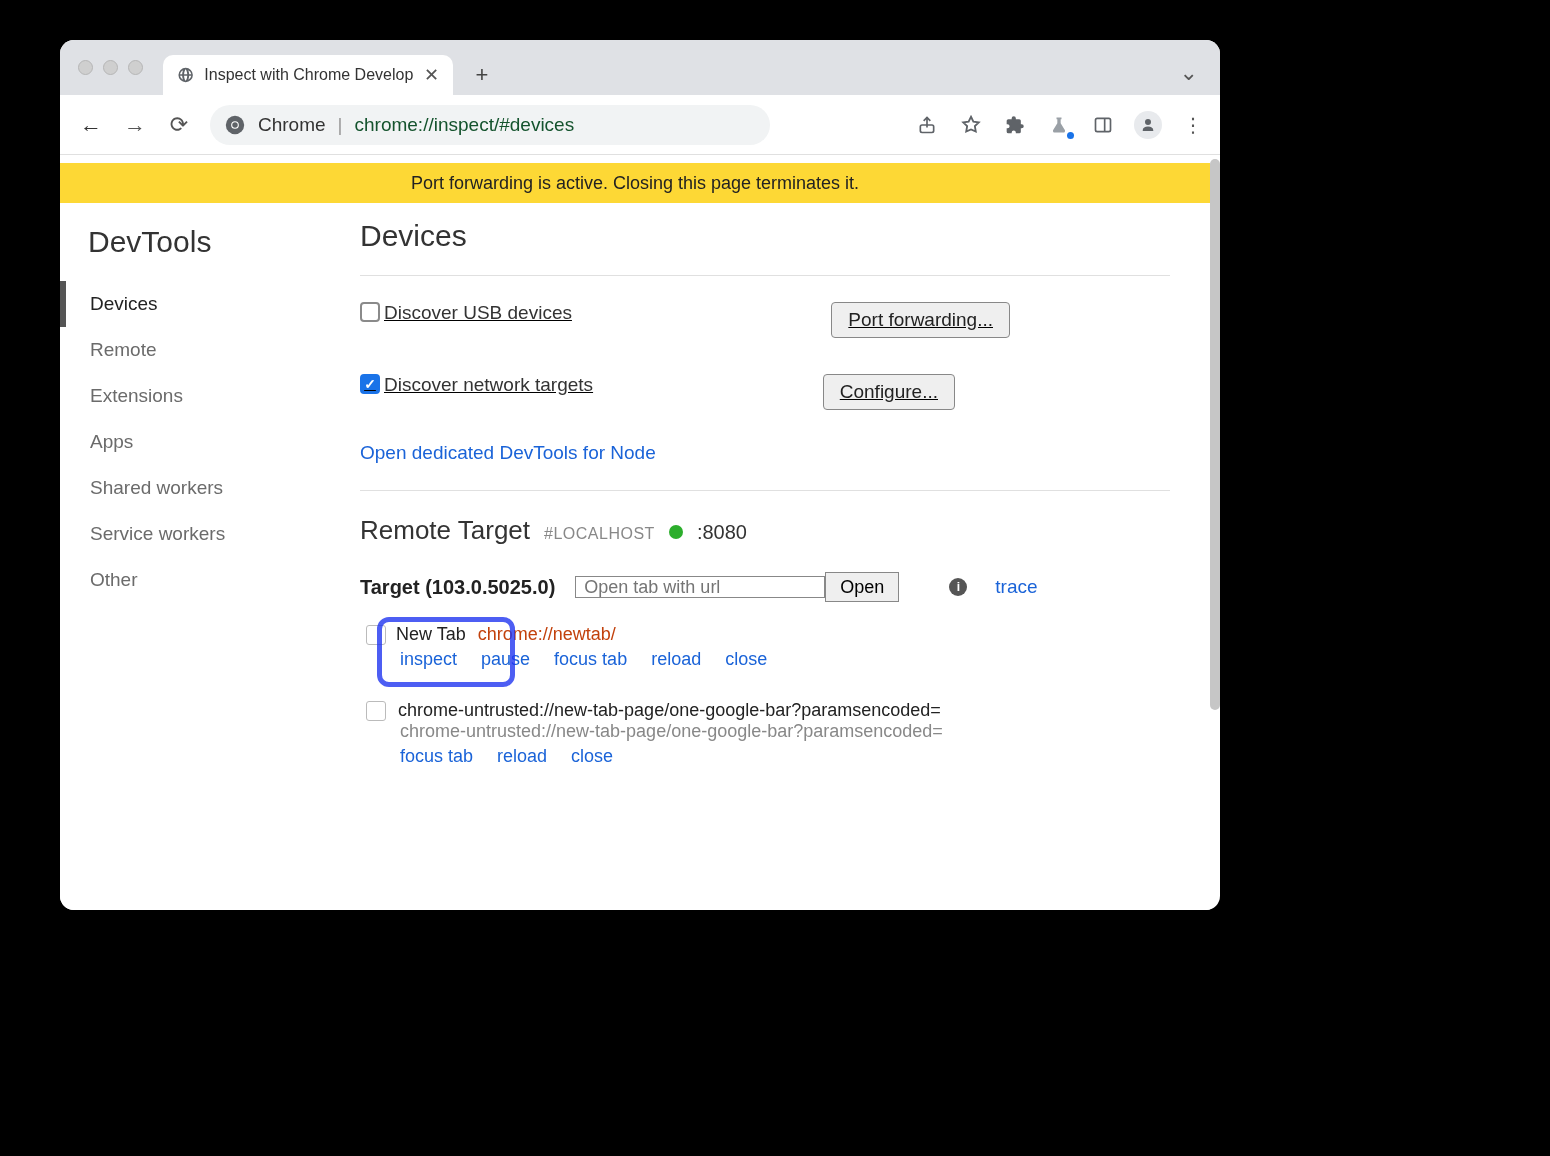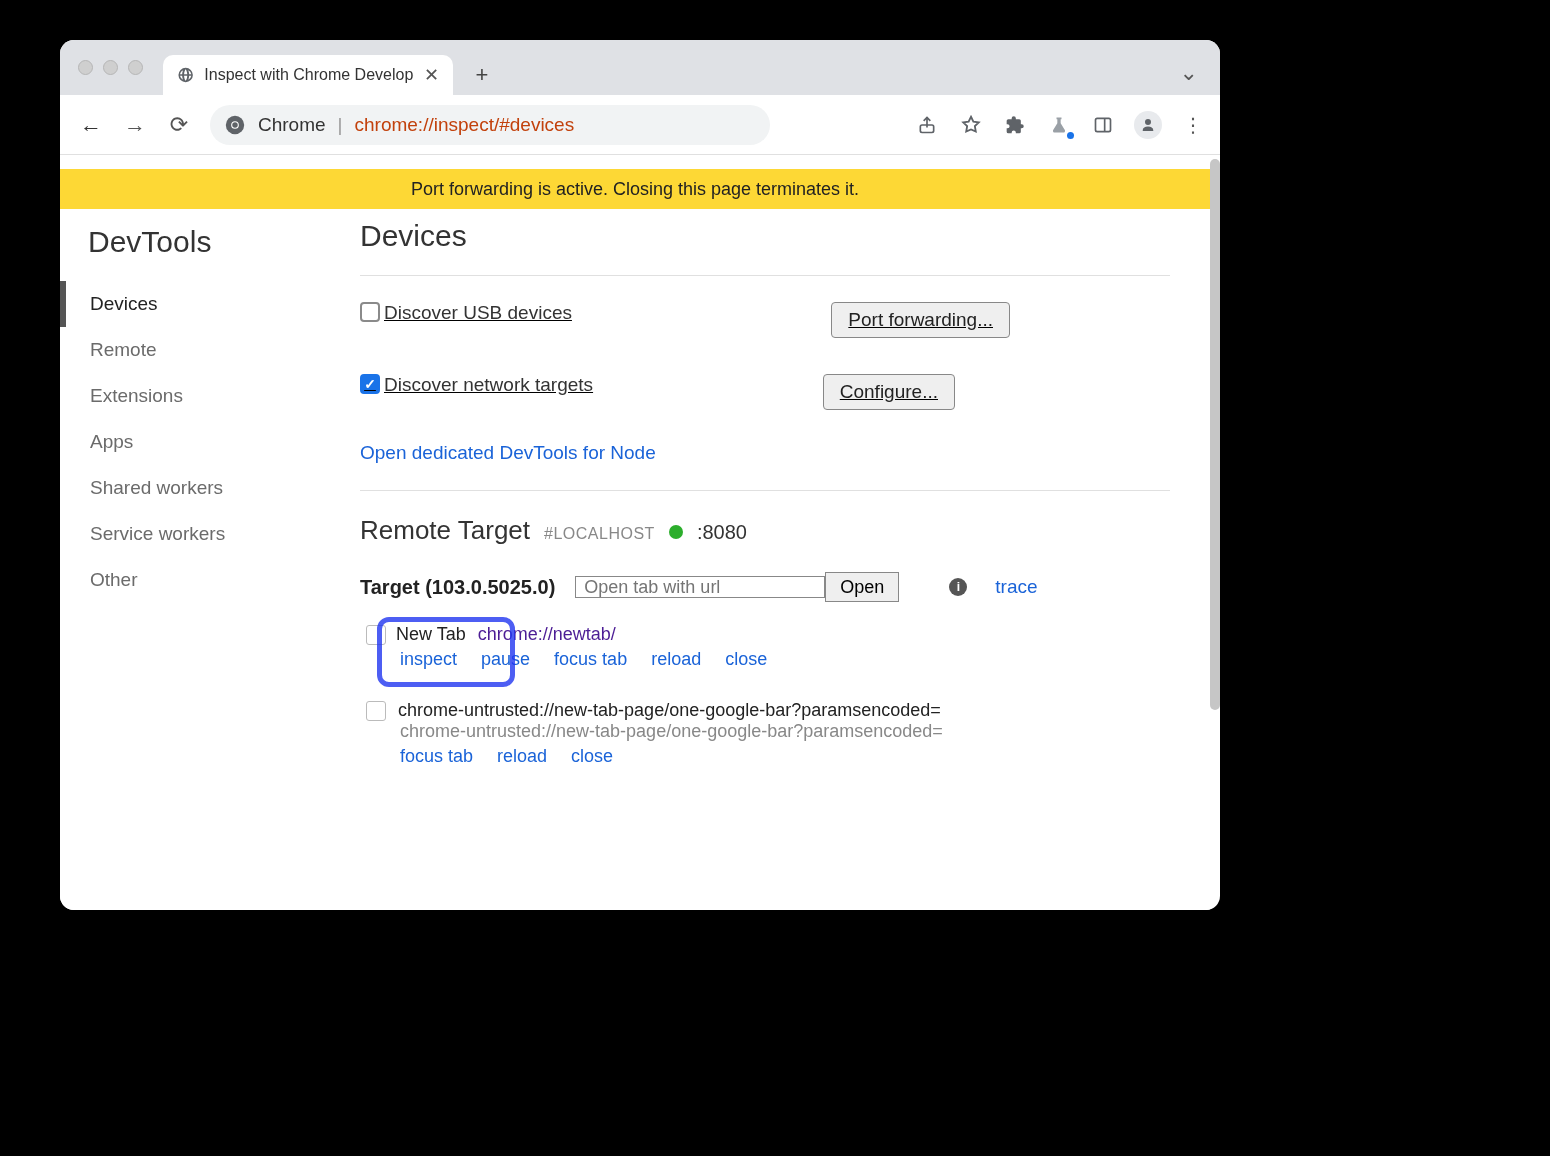--- a/index.html
+++ b/index.html
@@ -57,31 +57,31 @@
     border-radius: 20px;
     display: flex; align-items: center;
     padding: 0 14px;
     gap: 12px;
     color: #555;
     font-size: 19px;
     margin-left: 4px;
   }
   .omnibox .ctx { color:#333; }
   .omnibox .sep { color:#999; }
-  .omnibox .url { color:#c2410c; }
+  .omnibox .url { color:#14532d; }
   .right-icons { margin-left: auto; display:flex; gap:18px; align-items:center; }
   .ticon { width:26px; height:26px; display:flex; align-items:center; justify-content:center; color:#555; font-size:20px; cursor:pointer; }
   .avatar { width:28px; height:28px; border-radius:50%; background:#e8eaed; display:flex; align-items:center; justify-content:center; }
   .avatar svg { width:18px; height:18px; fill:#5f6368;}
   
   .content-wrap {
     flex:1; position:relative; display:flex; overflow:hidden;
   }
   .banner {
-    position:absolute; top:14px; left:0; right:10px;
+    position:absolute; top:8px; left:0; right:10px;
     height:40px; background:#fdd835;
     display:flex; align-items:center; justify-content:center;
     font-size:18px; color:#222;
     z-index:2;
   }
   .scrollbar {
     position:absolute; right:0; top:4px; bottom:4px; width:10px;
     background: #c6c6c6; border-radius:5px;
     bottom: 200px;
   }
@@ -137,21 +137,21 @@
     border:1px solid #888; background:#efefef; height:30px; padding:0 14px; font-size:18px; cursor:pointer; margin-left:-20px;
   }
   .info-icon { width:18px; height:18px; border-radius:50%; background:#555; color:#fff; font-size:12px; font-weight:bold; display:inline-flex; align-items:center; justify-content:center; margin-left:30px;}
   .trace { font-size:19px; color:#1a63d8; cursor:pointer; margin-left:8px;}
   
   .entry { padding: 8px 0 8px 6px; }
   .entry-head { display:flex; align-items:center; gap: 10px; }
   .favicon-box { width:20px; height:20px; border:1px solid #bbb; border-radius:3px; flex-shrink:0;}
   .entry-title { font-size:18px; color:#222; }
   .entry-url-line { font-size:18px; color:#888; }
-  .entry-url-trail { font-size:18px; color:#4c1d95; margin-left: 2px; }
+  .entry-url-trail { font-size:18px; color:#c2410c; margin-left: 2px; }
   .entry-actions { display:flex; gap: 24px; padding: 4px 0 0 34px; }
   .entry-actions .link { font-size:18px; }
   .highlight-box {
     position:absolute;
     border: 5px solid #2136f0cc;
     border-radius: 12px;
     pointer-events:none;
     z-index:5;
   }
   .flask-dot { position:relative; }

